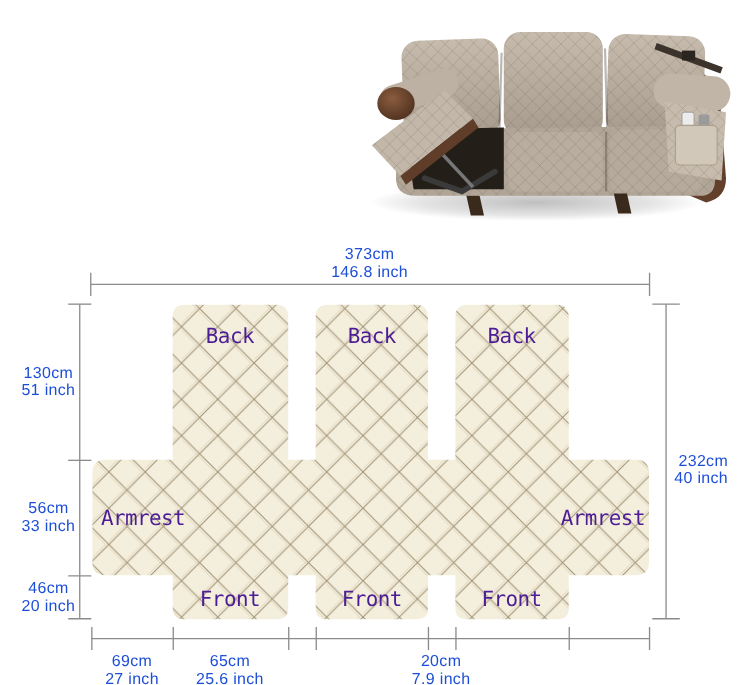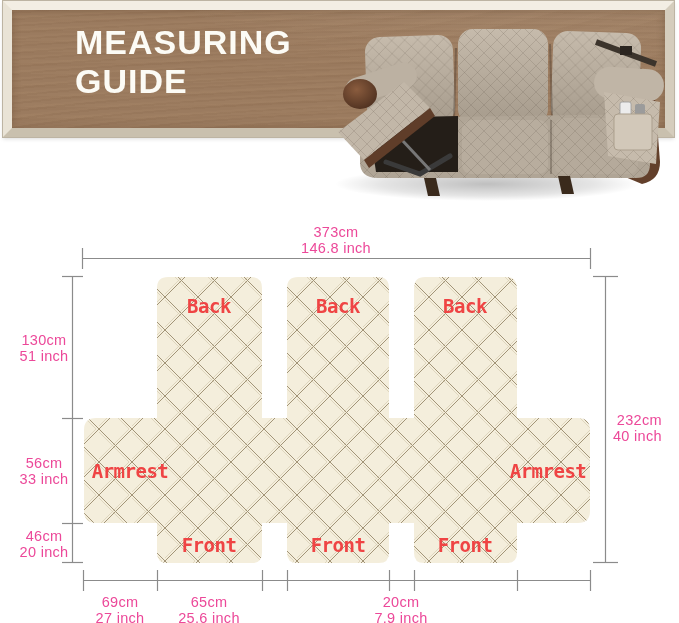--- a/index.html
+++ b/index.html
@@ -29,43 +29,35 @@
     font-size:34px;font-weight:bold;line-height:39px;letter-spacing:1px;
     color:#fcfbf5;
   }
   
   .diagram-svg{position:absolute;left:0;top:0;width:679px;height:623px;}
   .sofa-svg{position:absolute;left:302px;top:14px;width:364px;height:196px;}
   
   .m-label{
     position:absolute;transform:translate(-50%,-50%);
     text-align:center;font-size:14.5px;line-height:15.5px;
-    color:#ec4899;letter-spacing:.3px;white-space:nowrap;
+    color:#1d4ed8;letter-spacing:.3px;white-space:nowrap;
   }
   .m-label.left-anchor{transform:translate(0,-50%);text-align:right;}
   
   .p-label{
     position:absolute;transform:translate(-50%,-50%);
     font-family:"DejaVu Sans Mono",monospace;
-    font-size:19px;color:#ef4444;letter-spacing:-0.5px;white-space:nowrap;font-weight:bold;
+    font-size:19px;color:#4c1d95;letter-spacing:-0.5px;white-space:nowrap;
   }
 </style>
 </head>
 <body>
 
 <div class="page">
 
-  <div class="banner">
-    <div class="banner-wood">
-      <div class="banner-title">
-        <div>MEASURING</div>
-        <div>GUIDE</div>
-      </div>
-    </div>
-  </div>
 
   <svg class="diagram-svg" viewBox="0 0 679 623">
     <defs>
       <pattern id="quilt" width="33" height="33" patternUnits="userSpaceOnUse">
         <rect width="33" height="33" fill="#f4eedc"></rect>
         <path d="M0 0 L33 33 M33 0 L0 33" stroke="#a29477" stroke-width="1" fill="none"></path>
         <path d="M0 3 L30 33 M30 0 L0 30" stroke="#d6cbaf" stroke-width="0.8" opacity="0.85" fill="none"></path>
       </pattern>
     </defs>
 

